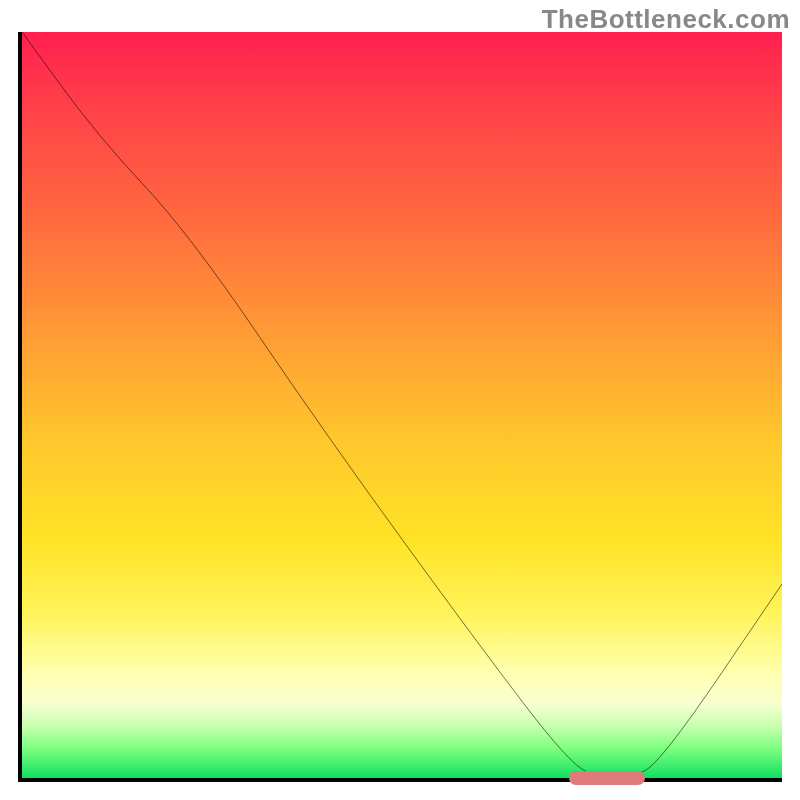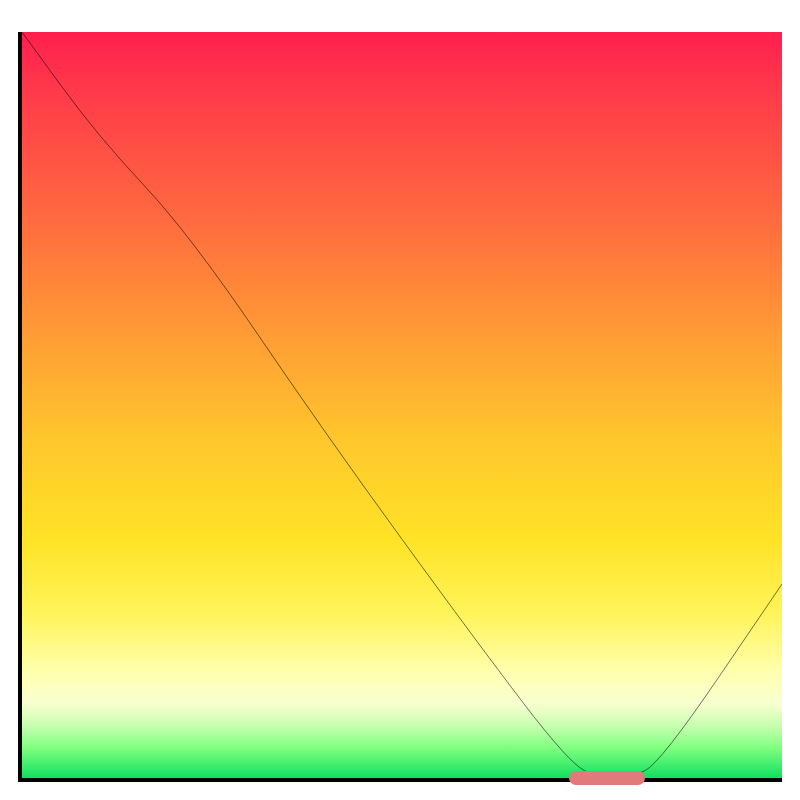--- a/index.html
+++ b/index.html
@@ -68,20 +68,21 @@
     background: #e17a7a;
     border-radius: 7px;
     height: 14px;
   }
 </style>
 </head>
 <body>
 
 <div class="frame">
 
+  <div class="watermark">TheBottleneck.com</div>
 
   <div class="plot">
     <div class="gradient"></div>
 
     <svg class="curve" viewBox="0 0 100 100" preserveAspectRatio="none">
       <path fill="none" stroke="#000" stroke-width="0.55" vector-effect="non-scaling-stroke" d="M 0 0 Q 0 0 5 7 Q 10 14 16 20.5 Q 22 27 31 40.5 Q 40 54 50 68 Q 60 82 66 90 Q 72 98 74 99 Q 76 100 78 100 Q 80 100 82 99 Q 84 98 92 86 L 100 74"></path>
     </svg>
 
     <div class="marker" style="left:72%;width:10%;bottom:-7px;"></div>
   </div>

